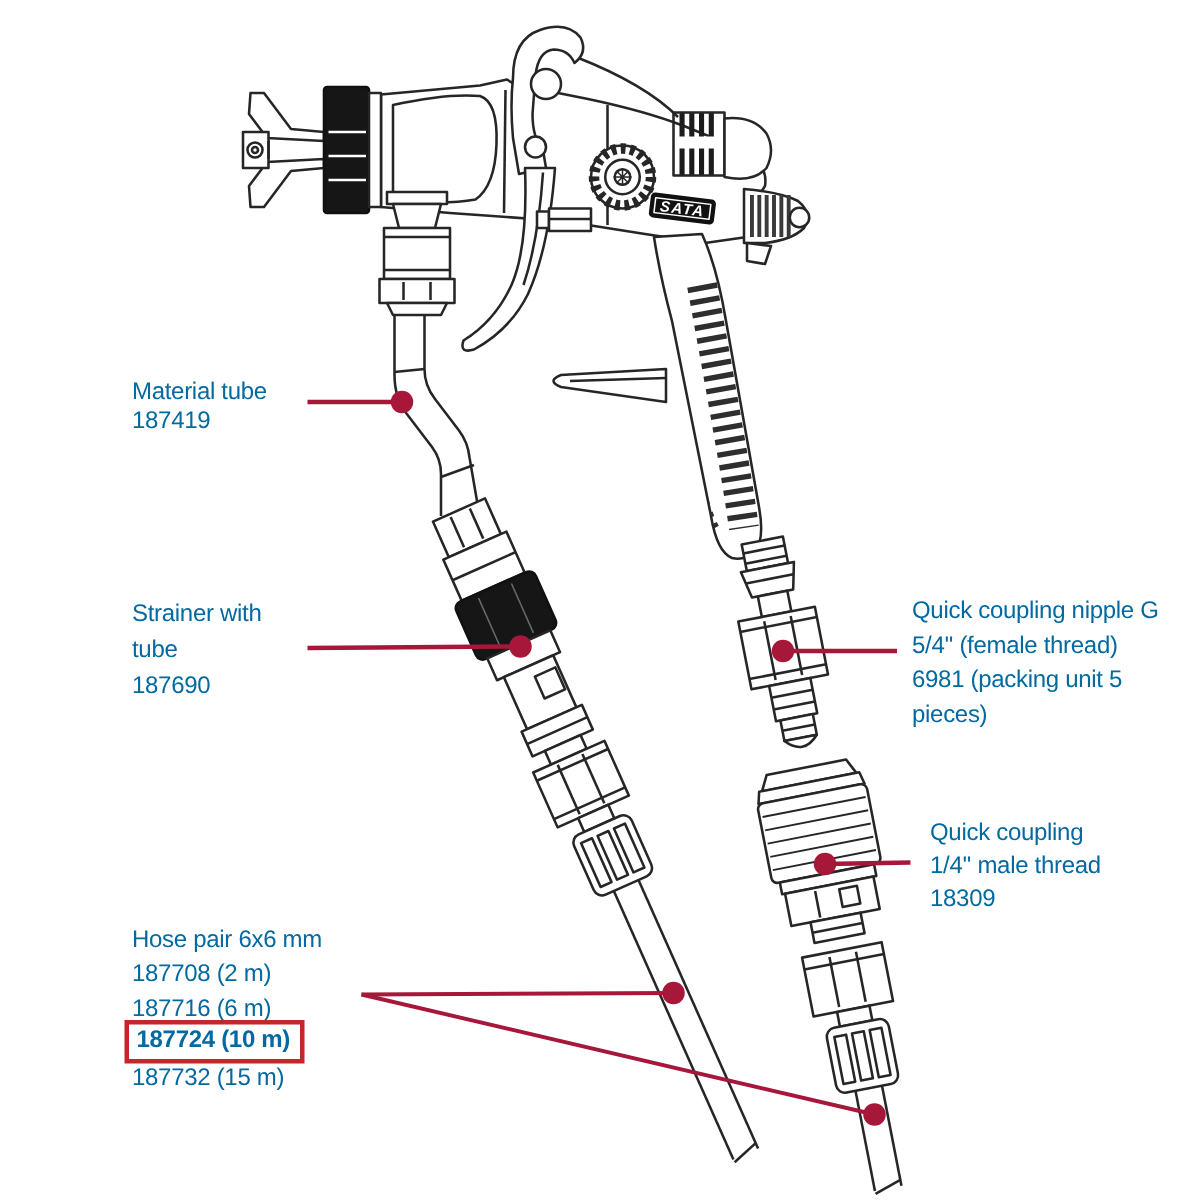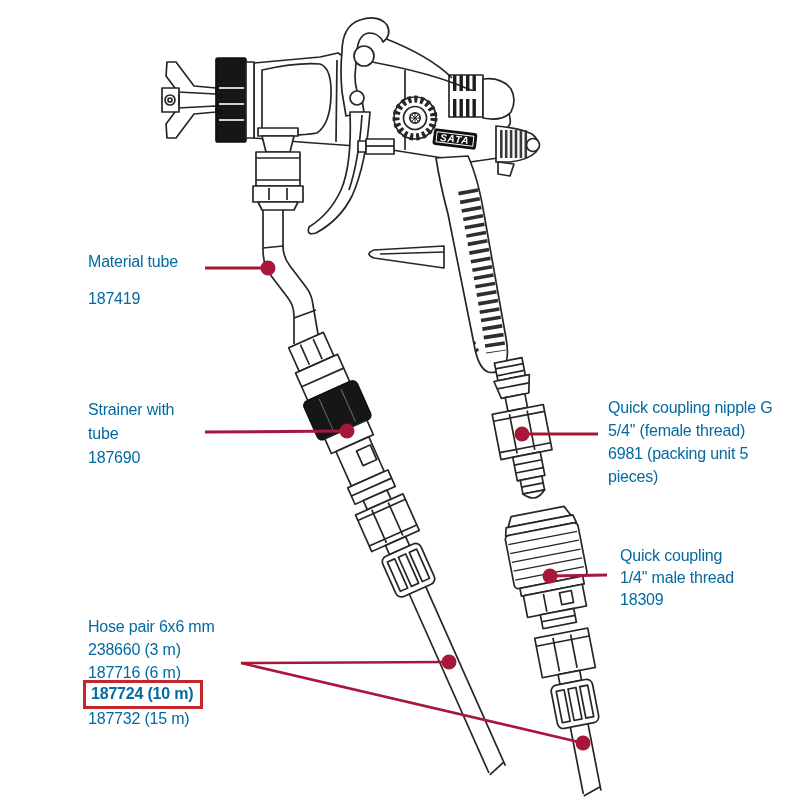--- a/index.html
+++ b/index.html
@@ -220,28 +220,28 @@
     <line x1="607" y1="575" x2="550" y2="576"></line>
     <circle cx="550" cy="576" r="7.5" stroke="none"></circle>
     <line x1="241" y1="663" x2="449" y2="662" stroke-width="2.6"></line>
     <circle cx="449" cy="662" r="7.5" stroke="none"></circle>
     <line x1="241" y1="663" x2="583" y2="743" stroke-width="2.6"></line>
     <circle cx="583" cy="743" r="7.5" stroke="none"></circle>
   </g>
 </svg>
 
   <div class="lbl" style="left:88px;top:252px">Material tube</div>
-  <div class="lbl" style="left:88px;top:289px">187419</div>
+  <div class="lbl" style="left:88px;top:271px">187419</div>
 
   <div class="lbl" style="left:88px;top:400px">Strainer with</div>
   <div class="lbl" style="left:88px;top:424px">tube</div>
   <div class="lbl" style="left:88px;top:448px">187690</div>
 
   <div class="lbl" style="left:88px;top:617px">Hose pair 6x6 mm</div>
-  <div class="lbl" style="left:88px;top:640px">238660 (3 m)</div>
+  <div class="lbl" style="left:88px;top:640px">187708 (2 m)</div>
   <div class="lbl" style="left:88px;top:663px">187716 (6 m)</div>
   <div class="lbl hl" style="left:83px;top:680px">187724 (10 m)</div>
   <div class="lbl" style="left:88px;top:709px">187732 (15 m)</div>
 
   <div class="lbl" style="left:608px;top:398px">Quick coupling nipple G</div>
   <div class="lbl" style="left:608px;top:421px">5/4'' (female thread)</div>
   <div class="lbl" style="left:608px;top:444px">6981 (packing unit 5</div>
   <div class="lbl" style="left:608px;top:467px">pieces)</div>
 
   <div class="lbl" style="left:620px;top:546px">Quick coupling</div>

